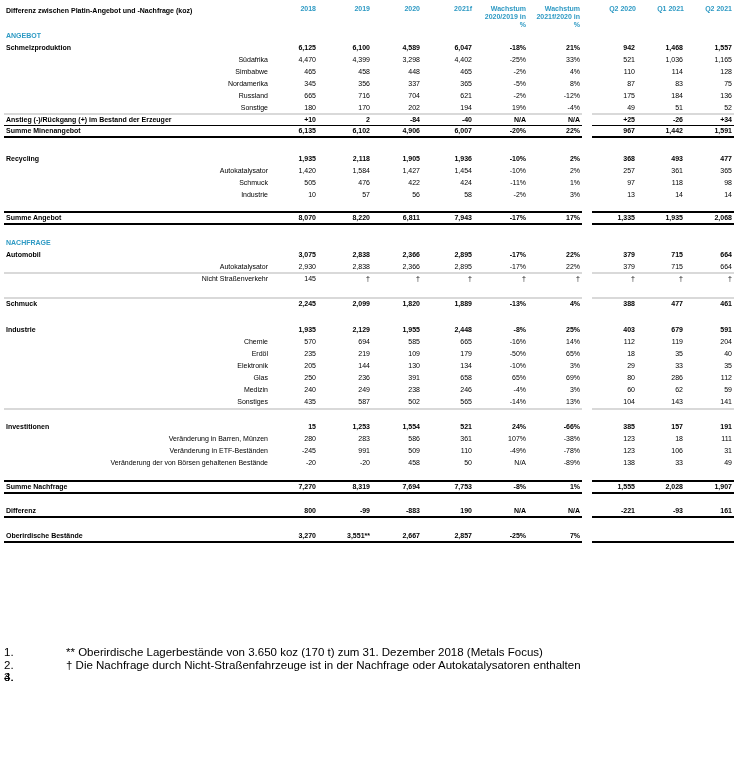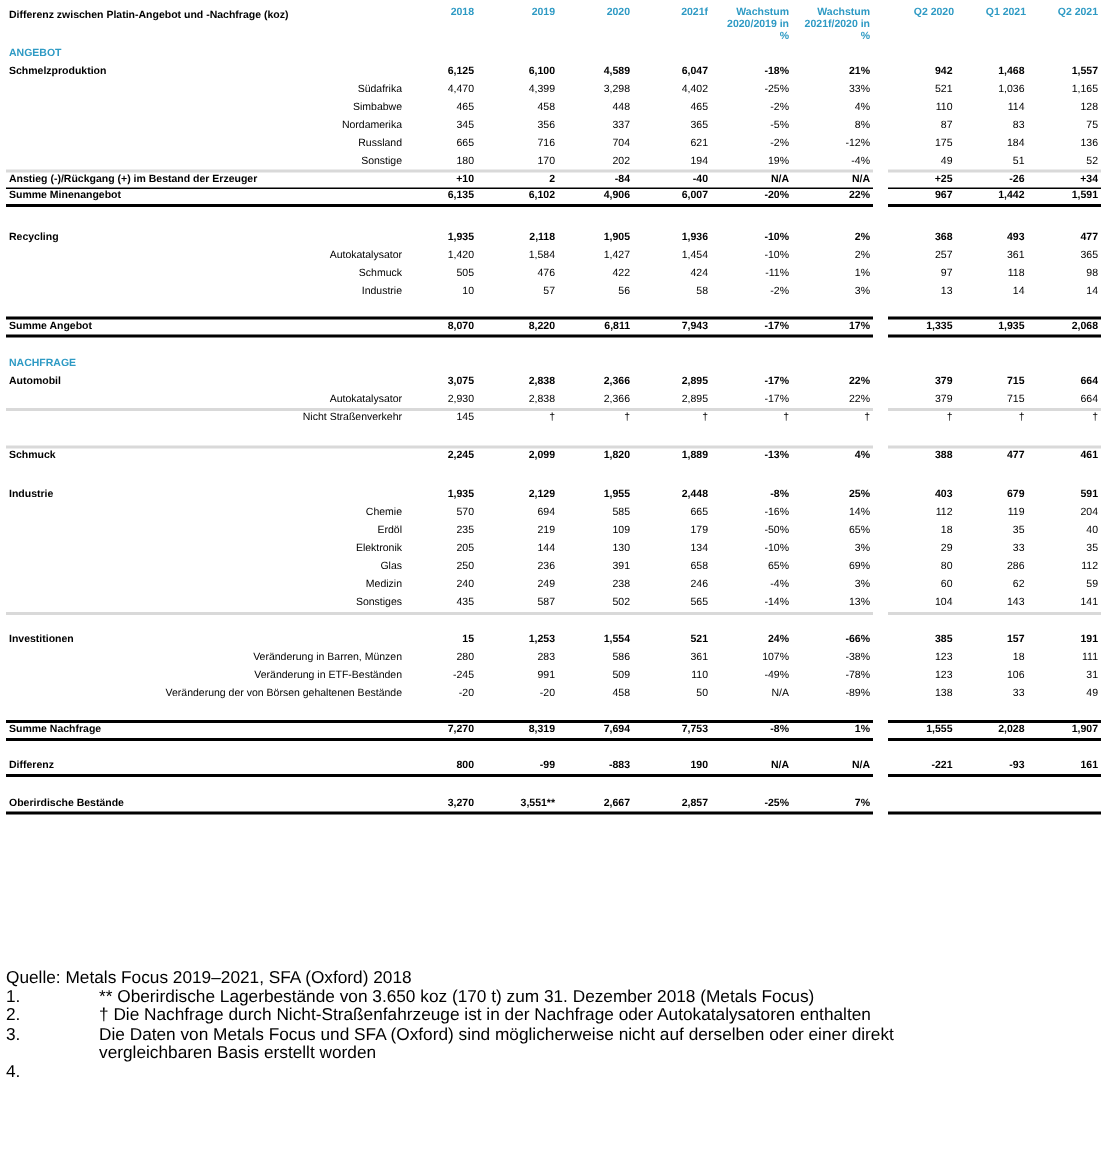--- a/index.html
+++ b/index.html
@@ -450,18 +450,17 @@
       <div class="line thick" style="top: 492px; left: 4px; width: 578px;"></div>
       <div class="line thick" style="top: 492px; left: 592px; width: 142px;"></div>
       <div class="line thick" style="top: 516px; left: 4px; width: 578px;"></div>
       <div class="line thick" style="top: 516px; left: 592px; width: 142px;"></div>
       <div class="line thick" style="top: 541px; left: 4px; width: 578px;"></div>
       <div class="line thick" style="top: 541px; left: 592px; width: 142px;"></div>
     </div>
 </div>
 
 <div class="footer">
-  <div>Quelle: Metals Focus 2019–2021, SFA (Oxford) 2018</div>
   <div class="fn"><span class="n">1.</span><span>** Oberirdische Lagerbestände von 3.650 koz (170 t) zum 31. Dezember 2018 (Metals Focus)</span></div>
   <div class="fn"><span class="n">2.</span><span>† Die Nachfrage durch Nicht-Straßenfahrzeuge ist in der Nachfrage oder Autokatalysatoren enthalten</span></div>
-  <div class="fn" style="width:600px;"><span class="n">3.</span><span>Die Daten von Metals Focus und SFA (Oxford) sind möglicherweise nicht auf derselben oder einer direkt vergleichbaren Basis erstellt worden</span></div>
+  <div class="fn" style="width:600px;"><span class="n">3.</span></div>
   <div class="fn"><span class="n">4.</span></div>
 </div>
 
 </body></html>

